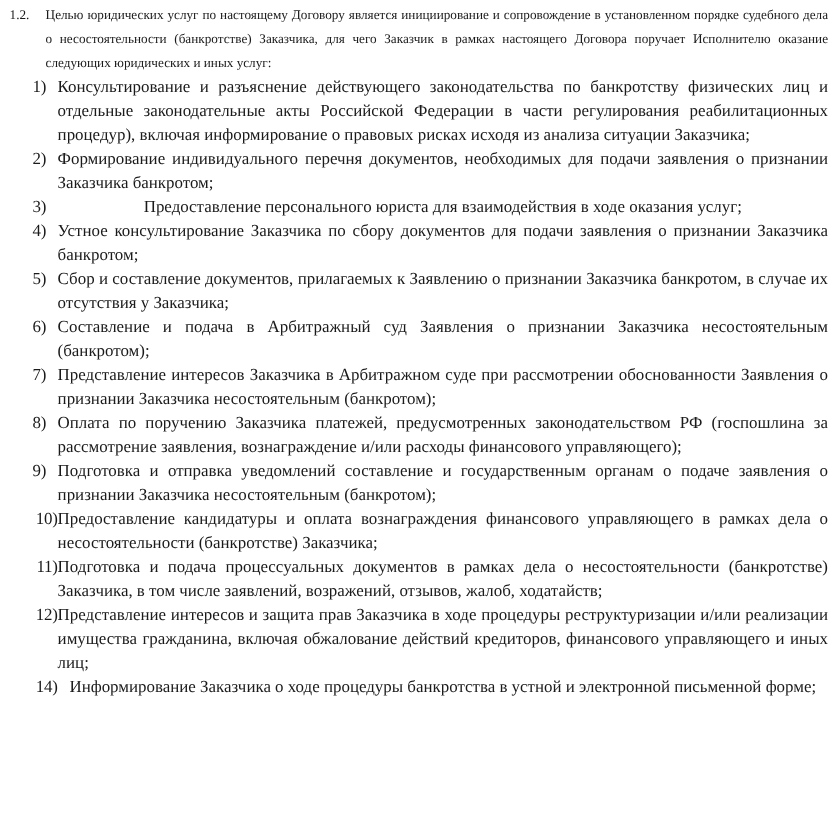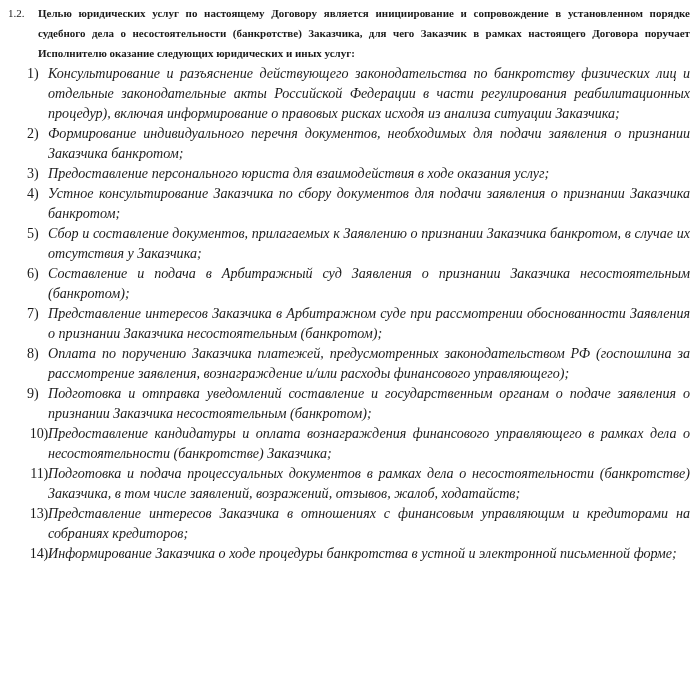--- a/index.html
+++ b/index.html
@@ -36,21 +36,20 @@
     flex: 0 0 auto;
     width: 30px;
     text-align: left;
     white-space: nowrap;
   }
   .clause-body {
     flex: 1 1 auto;
     text-align: justify;
     text-justify: inter-word;
     hyphens: none;
-    font-weight: bold;
   }
   
 
   
   .services-list {
     list-style: none;
     margin: 0;
     padding: 0;
     font-size: 14.1px;
     line-height: 20px;
@@ -70,25 +69,24 @@
   .service-item.wide .service-marker {
     width: 21px;
     letter-spacing: -0.2px;
     text-align: right;
   }
   .service-text {
     flex: 1 1 auto;
     text-align: justify;
     text-justify: inter-word;
     hyphens: none;
-    font-style: italic;
   }
   
   .service-text.ragged {
-    text-align: left;
+    text-align: center;
   }
 </style>
 </head>
 <body>
 
 <div class="page">
 
   <div class="clause">
     <span class="clause-number">1.2.</span>
     <span class="clause-body">Целью юридических услуг по настоящему Договору является инициирование и сопровождение в установленном порядке судебного дела о несостоятельности (банкротстве) Заказчика, для чего Заказчик в рамках настоящего Договора поручает Исполнителю оказание следующих юридических и иных услуг:</span>
@@ -133,22 +131,22 @@
       </li>
       <li class="service-item wide">
         <span class="service-marker">10)</span>
         <span class="service-text">Предоставление кандидатуры и оплата вознаграждения финансового управляющего в рамках дела о несостоятельности (банкротстве) Заказчика;</span>
       </li>
       <li class="service-item wide">
         <span class="service-marker">11)</span>
         <span class="service-text">Подготовка и подача процессуальных документов в рамках дела о несостоятельности (банкротстве) Заказчика, в том числе заявлений, возражений, отзывов, жалоб, ходатайств;</span>
       </li>
       <li class="service-item wide">
-        <span class="service-marker">13)</span>
-        <span class="service-text">Представление интересов Заказчика в отношениях с финансовым управляющим и кредиторами на собраниях кредиторов;</span>
+        <span class="service-marker">12)</span>
+        <span class="service-text">Представление интересов и защита прав Заказчика в ходе процедуры реструктуризации и/или реализации имущества гражданина, включая обжалование действий кредиторов, финансового управляющего и иных лиц;</span>
       </li>
       <li class="service-item wide">
         <span class="service-marker">14)</span>
         <span class="service-text ragged">Информирование Заказчика о ходе процедуры банкротства в устной и электронной письменной форме;</span>
       </li>
     </ol>
 
 </div>
 
 </body></html>

